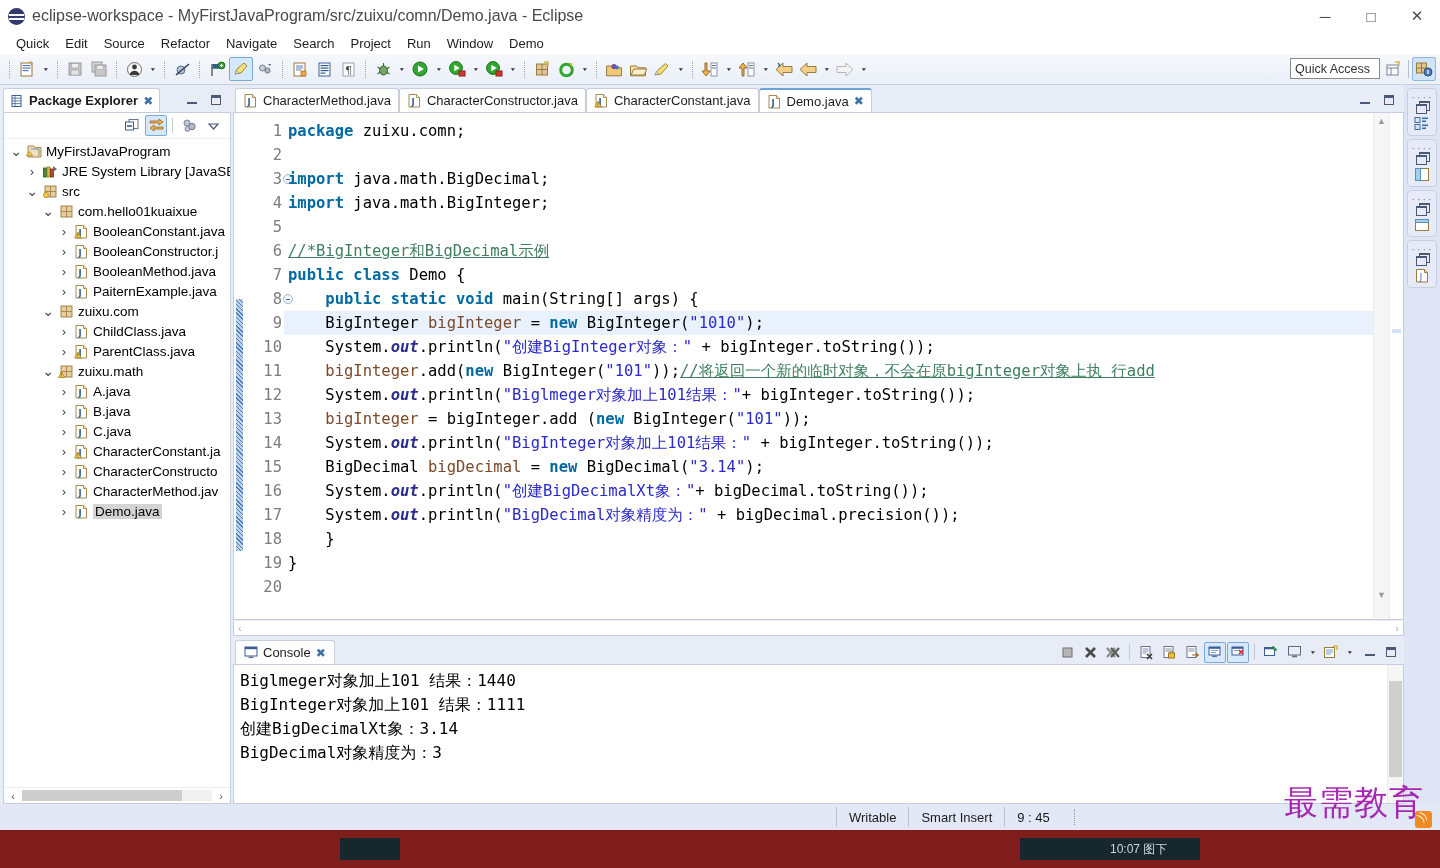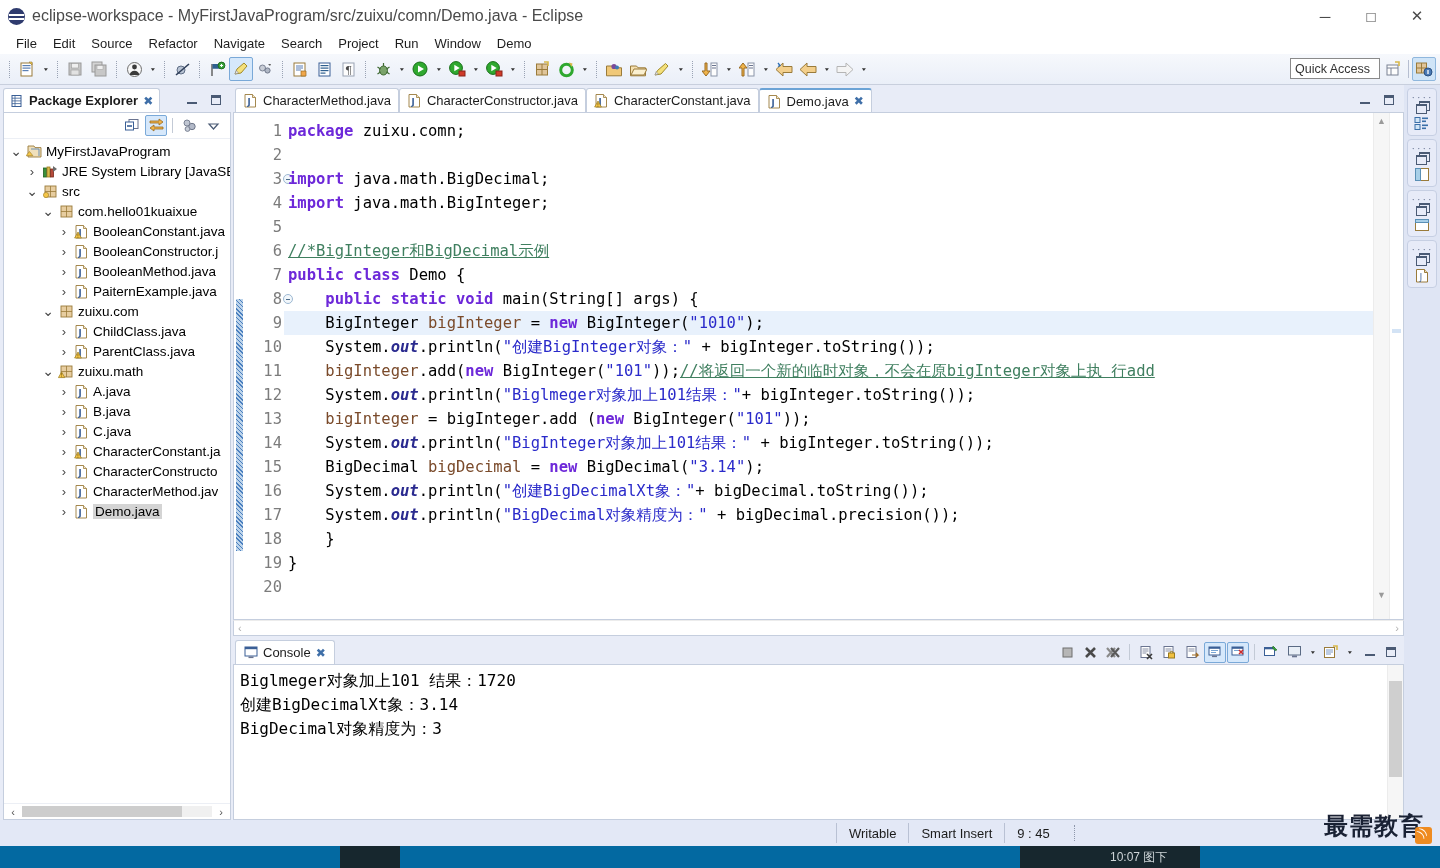--- a/index.html
+++ b/index.html
@@ -227,21 +227,21 @@
     content:""; position:absolute; left:2px; right:2px; top:4px; height:1px; background:#4a6b8a;
   }
   .code {
     flex: 1; position: relative; overflow: hidden; padding-top: 6px;
     font-family: "DejaVu Sans Mono", monospace;
     font-size: 15.5px;
     white-space: pre;
   }
   .cline { height: 24px; line-height: 24px; padding-left: 4px; }
   .cline.hl { background:#e8f1fc; }
-  .kw  { color:#6d28d9; font-weight:bold; }
+  .kw  { color:#0369a1; font-weight:bold; }
   .str { color:#2a2aca; }
   .cmt { color:#3f7f5f;text-decoration:underline; }
   .fld { color:#7a4a2a; }
   .sfield { color:#2a2a8f; font-style: italic; font-weight:bold; }
   .pln { color:#000000; }
   .vscroll-e {
     width: 16px; flex:none; background:#f6f6f6; position:relative;
     border-left:1px solid #ececec;
   }
   .vs-up, .vs-dn { position:absolute; left:0; right:0; height:16px; color:#9a9a9a;
@@ -335,37 +335,37 @@
   }
   .sb-cell {
     padding: 0 12px; height: 20px; display:flex; align-items:center;
     border-left: 1px solid #b9c1d4;
     white-space: nowrap;
   }
   .sb-left { width: 836px; border:none; }
   .sb-dots { width: 20px; border-left:1px dotted #8d96aa; margin-left:12px; height:16px; }
   .watermark {
     position: absolute; right: 16px; bottom: 4px;
-    font-size: 24px; font-weight: bold; color: #0f172a;
+    font-size: 34px; font-weight: normal; color: #a21caf;
     font-family: "DejaVu Sans", sans-serif;
     letter-spacing: 1px;
     opacity: .95;
   }
   .rss {
     position:absolute; right: 8px; bottom: 2px;
     width: 17px; height: 17px; background:#ef8b20; border-radius:3px;
   }
   .rss::after {
     content:"))"; position:absolute; left:3px; top:-1px; color:#fff; font-size:11px;
     transform: rotate(-45deg);
   }
 
   
   .taskbar {
-    height: 22px; flex:none; background:#0369a1;
+    height: 38px; flex:none; background:#7f1d1d;
     display:flex; align-items:center; position: relative;
   }
   .tb-seg { position:absolute; background:#17272e; height:22px; }
   .tb-text { position:absolute; left: 1110px; color:#cfd6d9; font-size:12px; }
 
   svg { display:block; }
 </style>
 </head>
 <body>
 
@@ -375,21 +375,21 @@
     <div class="tb-logo"></div>
     <div class="tb-title">eclipse-workspace - MyFirstJavaProgram/src/zuixu/comn/Demo.java - Eclipse</div>
     <div class="winbtns">
       <div class="winbtn">─</div>
       <div class="winbtn">□</div>
       <div class="winbtn close">✕</div>
     </div>
   </div>
 
   <div class="menubar">
-    <div class="menuitem">File</div>
+    <div class="menuitem">Quick</div>
     <div class="menuitem">Edit</div>
     <div class="menuitem">Source</div>
     <div class="menuitem">Refactor</div>
     <div class="menuitem">Navigate</div>
     <div class="menuitem">Search</div>
     <div class="menuitem">Project</div>
     <div class="menuitem">Run</div>
     <div class="menuitem">Window</div>
     <div class="menuitem">Demo</div>
   </div>
@@ -1069,21 +1069,21 @@
                   <path d="M10 1 l4 0 0 4" fill="none" stroke="#d8b84a" stroke-width="1.6"></path>
                 </svg>
             </div>
             <div class="tarrow"></div>
             <span class="mini-min" style="margin-left:6px;"></span>
             <span class="mini-max" style="margin-left:6px;"></span>
           </div>
         </div>
         <div class="console-inner">
           <div class="console-body">
-            <div class="console-out" id="console-out"><div>Biglmeger对象加上101 结果：1720</div><div>创建BigDecimalXt象：3.14</div><div>BigDecimal对象精度为：3</div></div>
+            <div class="console-out" id="console-out"><div>Biglmeger对象加上101 结果：1440</div><div>BigInteger对象加上101 结果：1111</div><div>创建BigDecimalXt象：3.14</div><div>BigDecimal对象精度为：3</div></div>
             <div class="console-vs">
               <div class="thumb"></div>
             </div>
           </div>
         </div>
       </div>
     </div>
 
     <div class="rstrip">
       <div class="rbox">

